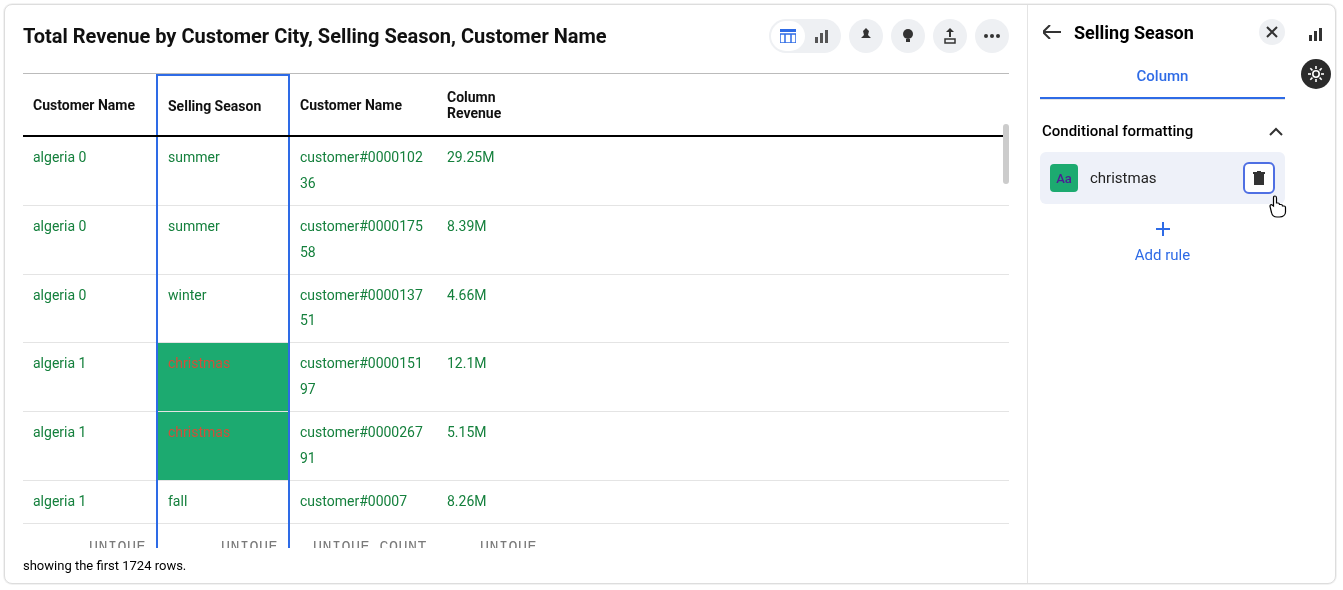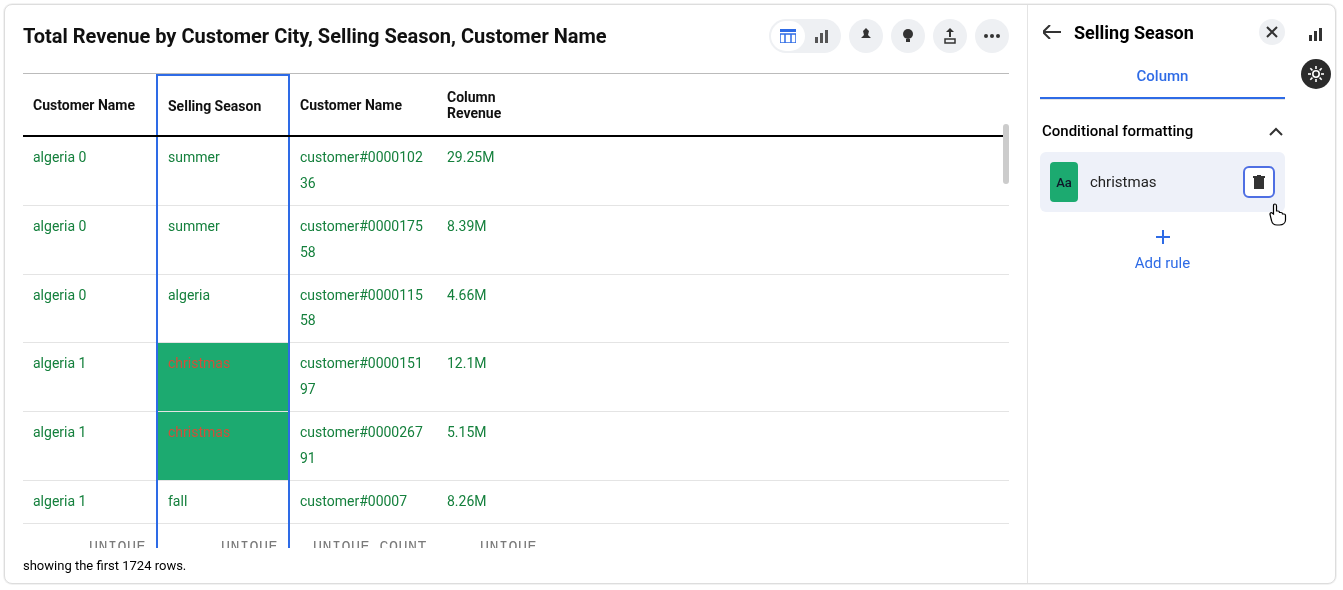--- a/index.html
+++ b/index.html
@@ -192,25 +192,25 @@
   .rule-row {
     display: flex;
     align-items: center;
     gap: 12px;
     background: #eef1f9;
     border-radius: 6px;
     padding: 10px 10px;
     position: relative;
   }
   .rule-swatch {
-    width: 28px; height: 40px;
+    width: 28px; height: 28px;
     background: #1caa70;
     border-radius: 4px;
     display:flex;align-items:center;justify-content:center;
-    color: #0f172a;
+    color: #4c1d95;
     font-size: 13px;
     font-weight: 500;
   }
   .rule-label {
     flex: 1;
     font-size: 15px;
     color: #222;
   }
   .rule-delete {
     width: 32px; height: 32px;
@@ -350,22 +350,22 @@
             </tr>
             <tr>
               <td>algeria 0</td>
               <td class="col-selected-left col-selected-right">summer</td>
               <td>customer#000017558</td>
               <td>8.39M</td>
               <td></td>
             </tr>
             <tr>
               <td>algeria 0</td>
-              <td class="col-selected-left col-selected-right">algeria</td>
-              <td>customer#000011558</td>
+              <td class="col-selected-left col-selected-right">winter</td>
+              <td>customer#000013751</td>
               <td>4.66M</td>
               <td></td>
             </tr>
             <tr>
               <td>algeria 1</td>
               <td class="col-selected-left col-selected-right fmt-green">christmas</td>
               <td>customer#000015197</td>
               <td>12.1M</td>
               <td></td>
             </tr>

